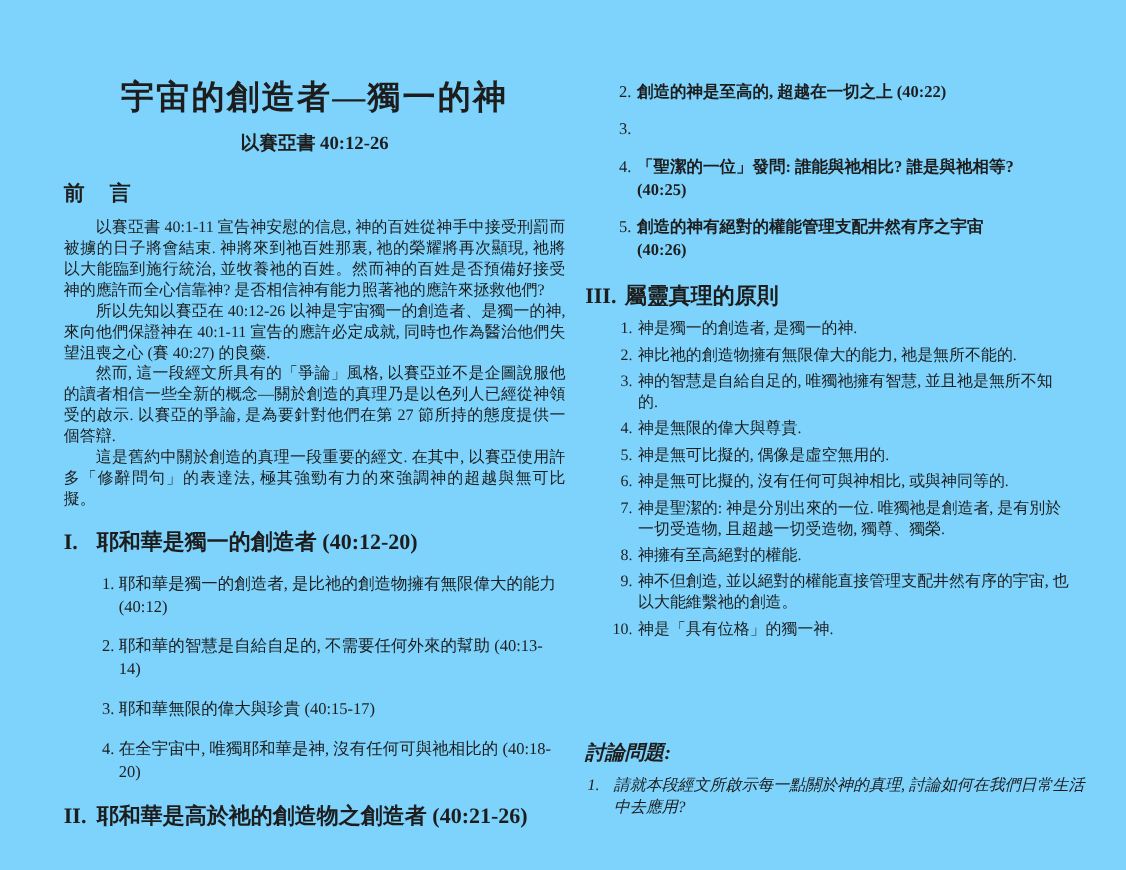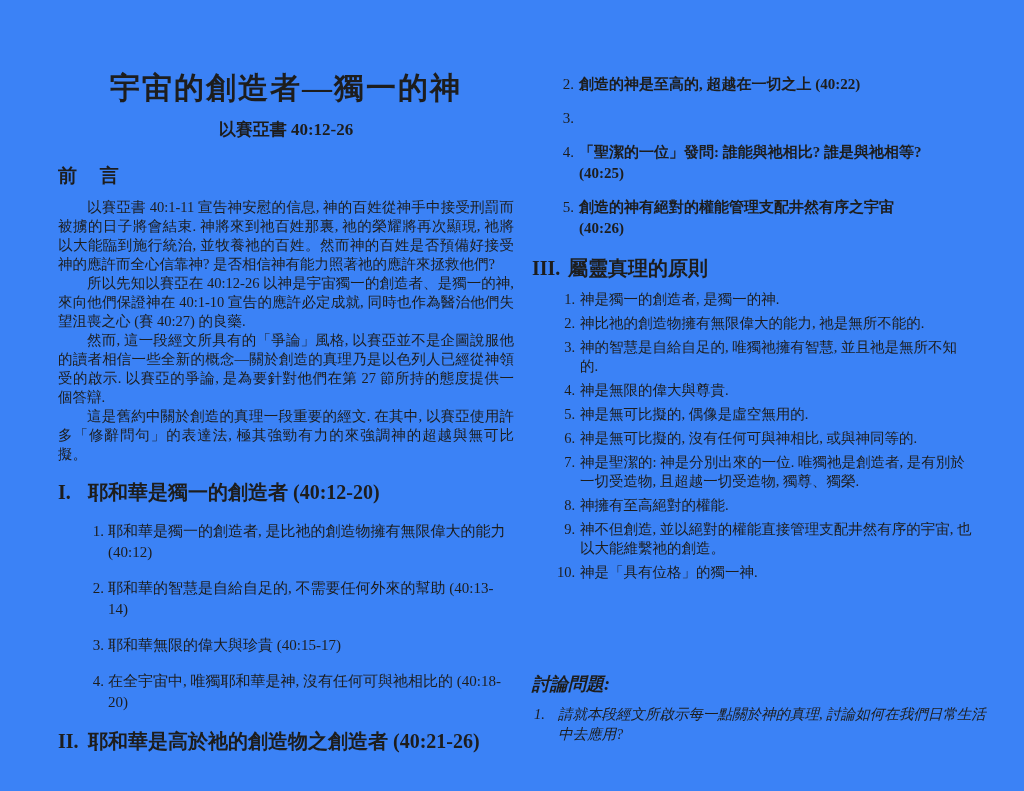--- a/index.html
+++ b/index.html
@@ -1,19 +1,19 @@
 <!DOCTYPE html>
 <html><head>
 <meta charset="utf-8">
 <style>
   html,body{margin:0;padding:0;background:#ffffff;}
   .page{
     position:relative;
     width:1024px;height:791px;
-    background:#3b82f6;
+    background:#7dd3fc;
     color:#1d1d1d;
     font-family:"Liberation Serif","DejaVu Serif",serif;
     overflow:hidden;
   }
   .col-left{position:absolute;left:58px;top:66px;width:456px;}
   .col-right{position:absolute;left:532px;top:66px;width:462px;}
 
   .title{
     margin:2px 0 0 0;
     text-align:center;
@@ -118,21 +118,21 @@
 <body>
 
 <div class="page">
 
   <div class="col-left">
     <h1 class="title">宇宙的創造者—獨一的神</h1>
     <div class="subtitle">以賽亞書 40:12-26</div>
 
     <h2 class="preface-h">前 言</h2>
     <p class="para first">以賽亞書 40:1-11 宣告神安慰的信息, 神的百姓從神手中接受刑罰而被擄的日子將會結束. 神將來到祂百姓那裏, 祂的榮耀將再次顯現, 祂將以大能臨到施行統治, 並牧養祂的百姓。然而神的百姓是否預備好接受神的應許而全心信靠神? 是否相信神有能力照著祂的應許來拯救他們?</p>
-    <p class="para">所以先知以賽亞在 40:12-26 以神是宇宙獨一的創造者、是獨一的神, 來向他們保證神在 40:1-10 宣告的應許必定成就, 同時也作為醫治他們失望沮喪之心 (賽 40:27) 的良藥.</p>
+    <p class="para">所以先知以賽亞在 40:12-26 以神是宇宙獨一的創造者、是獨一的神, 來向他們保證神在 40:1-11 宣告的應許必定成就, 同時也作為醫治他們失望沮喪之心 (賽 40:27) 的良藥.</p>
     <p class="para">然而, 這一段經文所具有的「爭論」風格, 以賽亞並不是企圖說服他的讀者相信一些全新的概念—關於創造的真理乃是以色列人已經從神領受的啟示. 以賽亞的爭論, 是為要針對他們在第 27 節所持的態度提供一個答辯.</p>
     <p class="para">這是舊約中關於創造的真理一段重要的經文. 在其中, 以賽亞使用許多「修辭問句」的表達法, 極其強勁有力的來強調神的超越與無可比擬。</p>
 
     <div class="sec-h">
       <span class="rn">I.</span>
       <span>耶和華是獨一的創造者 (40:12-20)</span>
     </div>
     <div class="item">
       <span class="n">1.</span>
       <span class="t">耶和華是獨一的創造者, 是比祂的創造物擁有無限偉大的能力 (40:12)</span>

